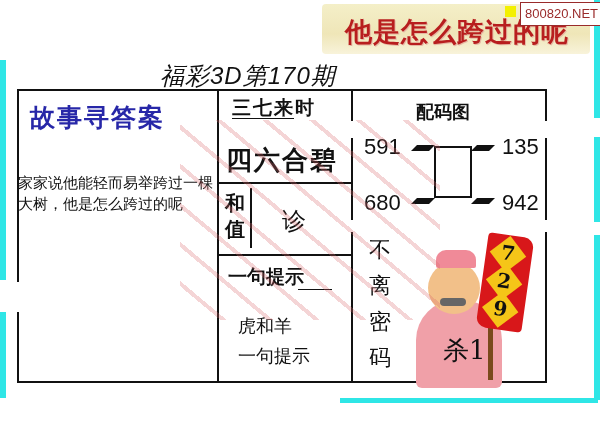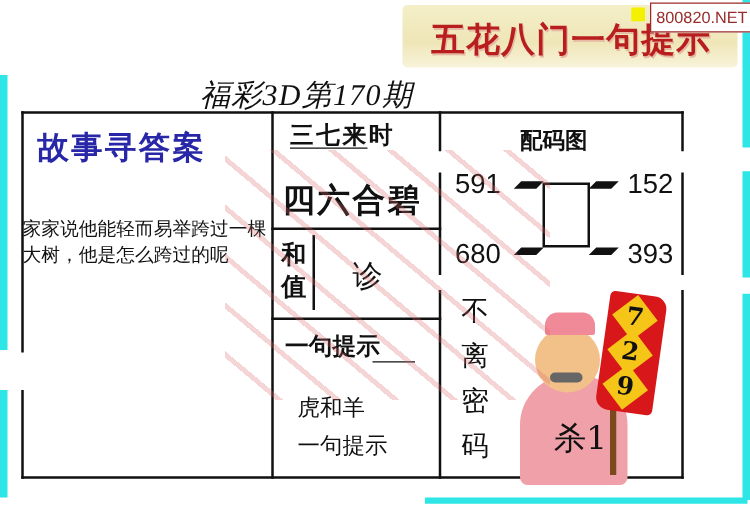--- a/index.html
+++ b/index.html
@@ -5,21 +5,21 @@
   html, body { margin:0; padding:0; }
   body { width:600px; height:421px; position:relative; overflow:hidden; background:#ffffff; font-family:"DejaVu Sans", sans-serif; }
   .cyan { position:absolute; background:#2fe6e6; }
   .banner { position:absolute; left:322px; top:4px; width:268px; height:50px;
     background:linear-gradient(180deg,#f4efc8 0%,#efe6b8 60%,#f8f3da 100%); border-radius:4px; }
   .banner-text { position:absolute; left:345px; top:14px; font-size:27px; color:#b81e1e; letter-spacing:1px;
     font-family:"DejaVu Serif", serif; font-weight:bold; text-shadow:1px 1px 0 #e6b9a5; }
   .site-badge { position:absolute; left:520px; top:2px; height:22px; padding:0 4px; background:#fff;
     border:1px solid #9a2b2b; color:#9a2b2b; font-size:13px; line-height:22px; font-family:"Liberation Sans", sans-serif; }
   .site-square { position:absolute; left:505px; top:6px; width:11px; height:11px; background:#f3f000; }
-  .title { position:absolute; left:160px; top:60px; font-size:24px; font-family:Liberation Serif, serif; color:#111; font-style:italic; letter-spacing:1px; }
+  .title { position:absolute; left:160px; top:60px; font-size:24px; font-family:Liberation Sans, sans-serif; color:#111; font-style:italic; letter-spacing:1px; }
   .line { position:absolute; background:#111; }
   .story-title { position:absolute; left:30px; top:101px; font-size:25px; color:#2727a8; font-weight:bold; font-family:"DejaVu Sans", sans-serif; letter-spacing:2px; }
   .story-body { position:absolute; left:18px; top:173px; width:200px; font-size:15px; line-height:21px; color:#111; }
   .hdr { position:absolute; font-size:17px; color:#111; font-weight:bold; }
   .big { position:absolute; font-size:26px; font-weight:bold; color:#111; letter-spacing:2px; }
   .vert { position:absolute; font-size:20px; color:#111; font-weight:bold; width:22px; line-height:26px; text-align:center; }
   .num { position:absolute; font-size:22px; color:#111; font-family:"Liberation Sans", sans-serif; }
   .tick { position:absolute; width:18px; height:6px; background:#111; transform:skewX(-45deg); }
   .riddle { position:absolute; font-size:18px; color:#111; }
   .char { position:absolute; left:410px; top:240px; width:110px; height:145px; }
@@ -31,21 +31,21 @@
 <body>
 
 <div class="cyan" style="left:0;top:60px;width:6px;height:220px;"></div>
 <div class="cyan" style="left:0;top:312px;width:6px;height:86px;"></div>
 <div class="cyan" style="left:594px;top:0;width:6px;height:118px;"></div>
 <div class="cyan" style="left:594px;top:137px;width:6px;height:85px;"></div>
 <div class="cyan" style="left:594px;top:235px;width:6px;height:165px;"></div>
 <div class="cyan" style="left:340px;top:398px;width:258px;height:5px;"></div>
 
 <div class="banner"></div>
-<div class="banner-text">五花八门一句提示</div>
+<div class="banner-text">他是怎么跨过的呢</div>
 <div class="site-square"></div>
 <div class="site-badge">800820.NET</div>
 
 <div class="title">福彩3D第170期</div>
 
 <div class="line" style="left:17px;top:89px;width:530px;height:2px;"></div>
 <div class="line" style="left:17px;top:381px;width:530px;height:2px;"></div>
 <div class="line" style="left:17px;top:89px;width:2px;height:193px;"></div>
 <div class="line" style="left:17px;top:312px;width:2px;height:71px;"></div>
 <div class="line" style="left:545px;top:89px;width:2px;height:32px;"></div>
@@ -67,23 +67,23 @@
 <div class="hdr" style="left:232px;top:95px;font-size:19px;letter-spacing:2px;">三七来时</div>
 <div class="big" style="left:226px;top:143px;">四六合碧</div>
 <div class="vert" style="left:224px;top:190px;">和值</div>
 <div class="hdr" style="left:282px;top:205px;font-size:24px;font-weight:normal;">诊</div>
 <div class="hdr" style="left:228px;top:264px;font-size:19px;">一句提示</div>
 <div class="riddle" style="left:238px;top:314px;">虎和羊</div>
 <div class="riddle" style="left:238px;top:344px;">一句提示</div>
 
 <div class="hdr" style="left:416px;top:100px;font-size:18px;">配码图</div>
 <div class="num" style="left:364px;top:134px;">591</div>
-<div class="num" style="left:502px;top:134px;">152</div>
+<div class="num" style="left:502px;top:134px;">135</div>
 <div class="num" style="left:364px;top:190px;">680</div>
-<div class="num" style="left:502px;top:190px;">393</div>
+<div class="num" style="left:502px;top:190px;">942</div>
 <div class="tick" style="left:414px;top:145px;"></div>
 <div class="tick" style="left:474px;top:145px;"></div>
 <div class="tick" style="left:414px;top:198px;"></div>
 <div class="tick" style="left:474px;top:198px;"></div>
 <div style="position:absolute;left:434px;top:146px;width:38px;height:52px;border:2px solid #111;box-sizing:border-box;"></div>
 
 <div class="vert" style="left:368px;top:232px;width:24px;line-height:36px;font-size:22px;font-weight:normal;">不离密码</div>
 
 <div class="char">
   <div style="position:absolute;left:6px;top:60px;width:86px;height:88px;background:#f0a0a8;border-radius:40px 40px 6px 6px;"></div>

